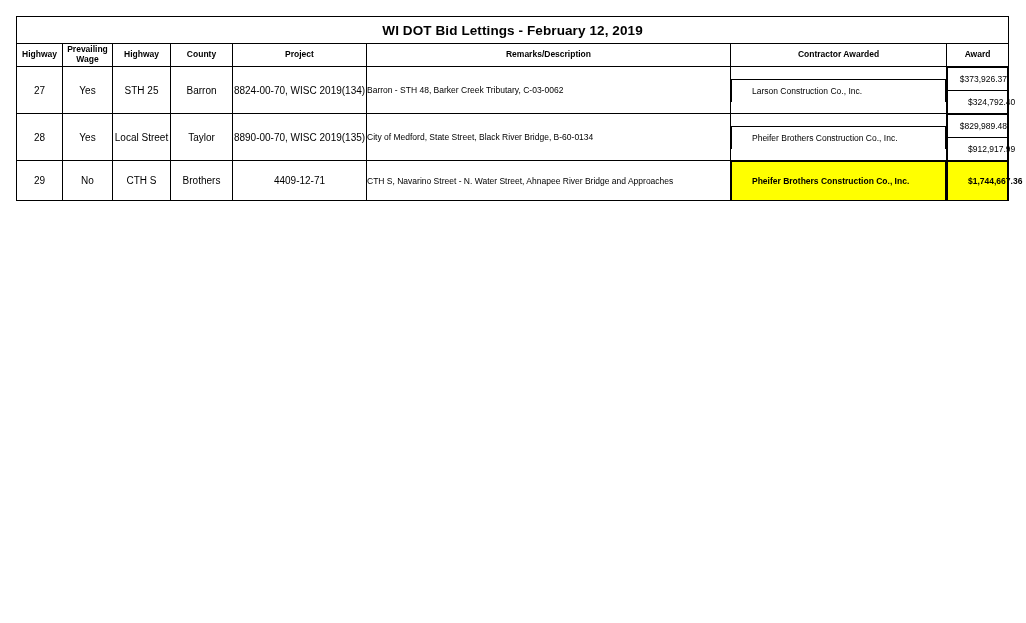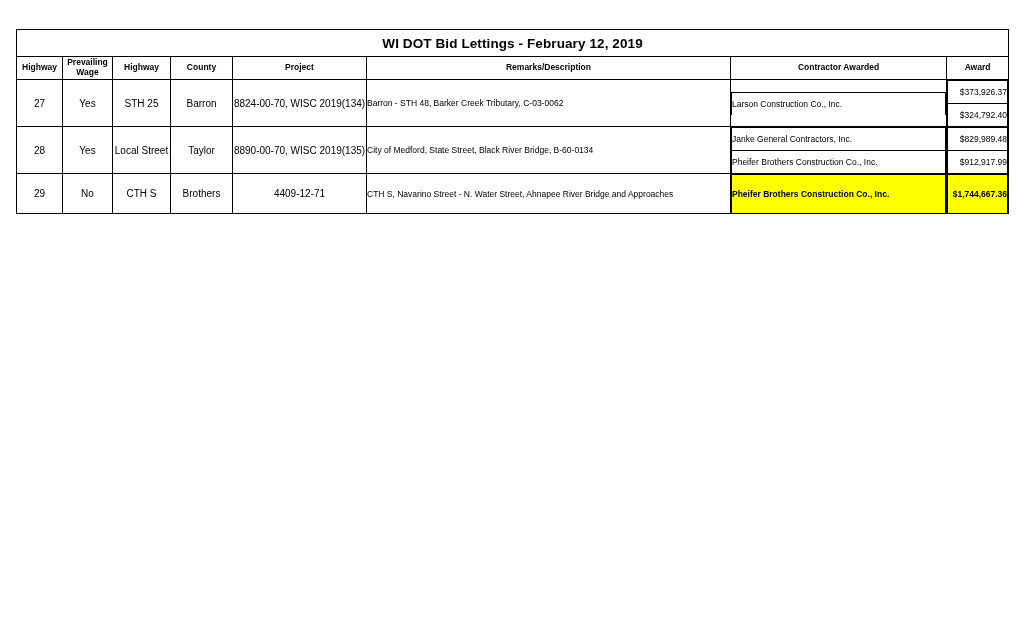--- a/index.html
+++ b/index.html
@@ -17,21 +17,20 @@
   .sheet {
     position: absolute;
     left: 16px;
     top: 16px;
     width: 994px;
   }
   table.bid-table {
     border-collapse: collapse;
     table-layout: fixed;
     width: 921px;
-    margin-top: 13px;
   }
   table.bid-table td, table.bid-table th {
     border: 1px solid #000000;
     padding: 0;
     vertical-align: middle;
   }
   .title-cell {
     height: 26px;
     text-align: center;
     font-size: 13.5px;
@@ -73,20 +72,21 @@
     width: 100%;
   }
   .inner-table td {
     border: 0;
     border-bottom: 1px solid #000000;
     height: 22px;
     font-size: 8.5px;
   }
   .inner-table tr:last-child td {
     border-bottom: 0;
+    padding-left: 20px;
   }
   .bidder-name {
     text-align: left;
     padding-left: 4px;
     white-space: nowrap;
     overflow: hidden;
   }
   .bidder-award {
     text-align: right;
     padding-right: 4px;
@@ -161,23 +161,20 @@
       <tr class="row-main">
         <td class="cell-center">28</td>
         <td class="cell-center">Yes</td>
         <td class="cell-center">Local Street</td>
         <td class="cell-center">Taylor</td>
         <td class="cell-center">8890-00-70, WISC 2019(135)</td>
         <td class="cell-left">City of Medford, State Street, Black River Bridge, B-60-0134</td>
         <td class="pad-none">
           <table class="inner-table">
             <tbody>
-                <tr>
-              <td class="bidder-name">Janke General Contractors, Inc.</td>
-            </tr>
             <tr>
               <td class="bidder-name">Pheifer Brothers Construction Co., Inc.</td>
             </tr>
           </tbody>
             </table>
         </td>
         <td class="pad-none">
           <table class="inner-table">
             <tbody>
                 <tr>

